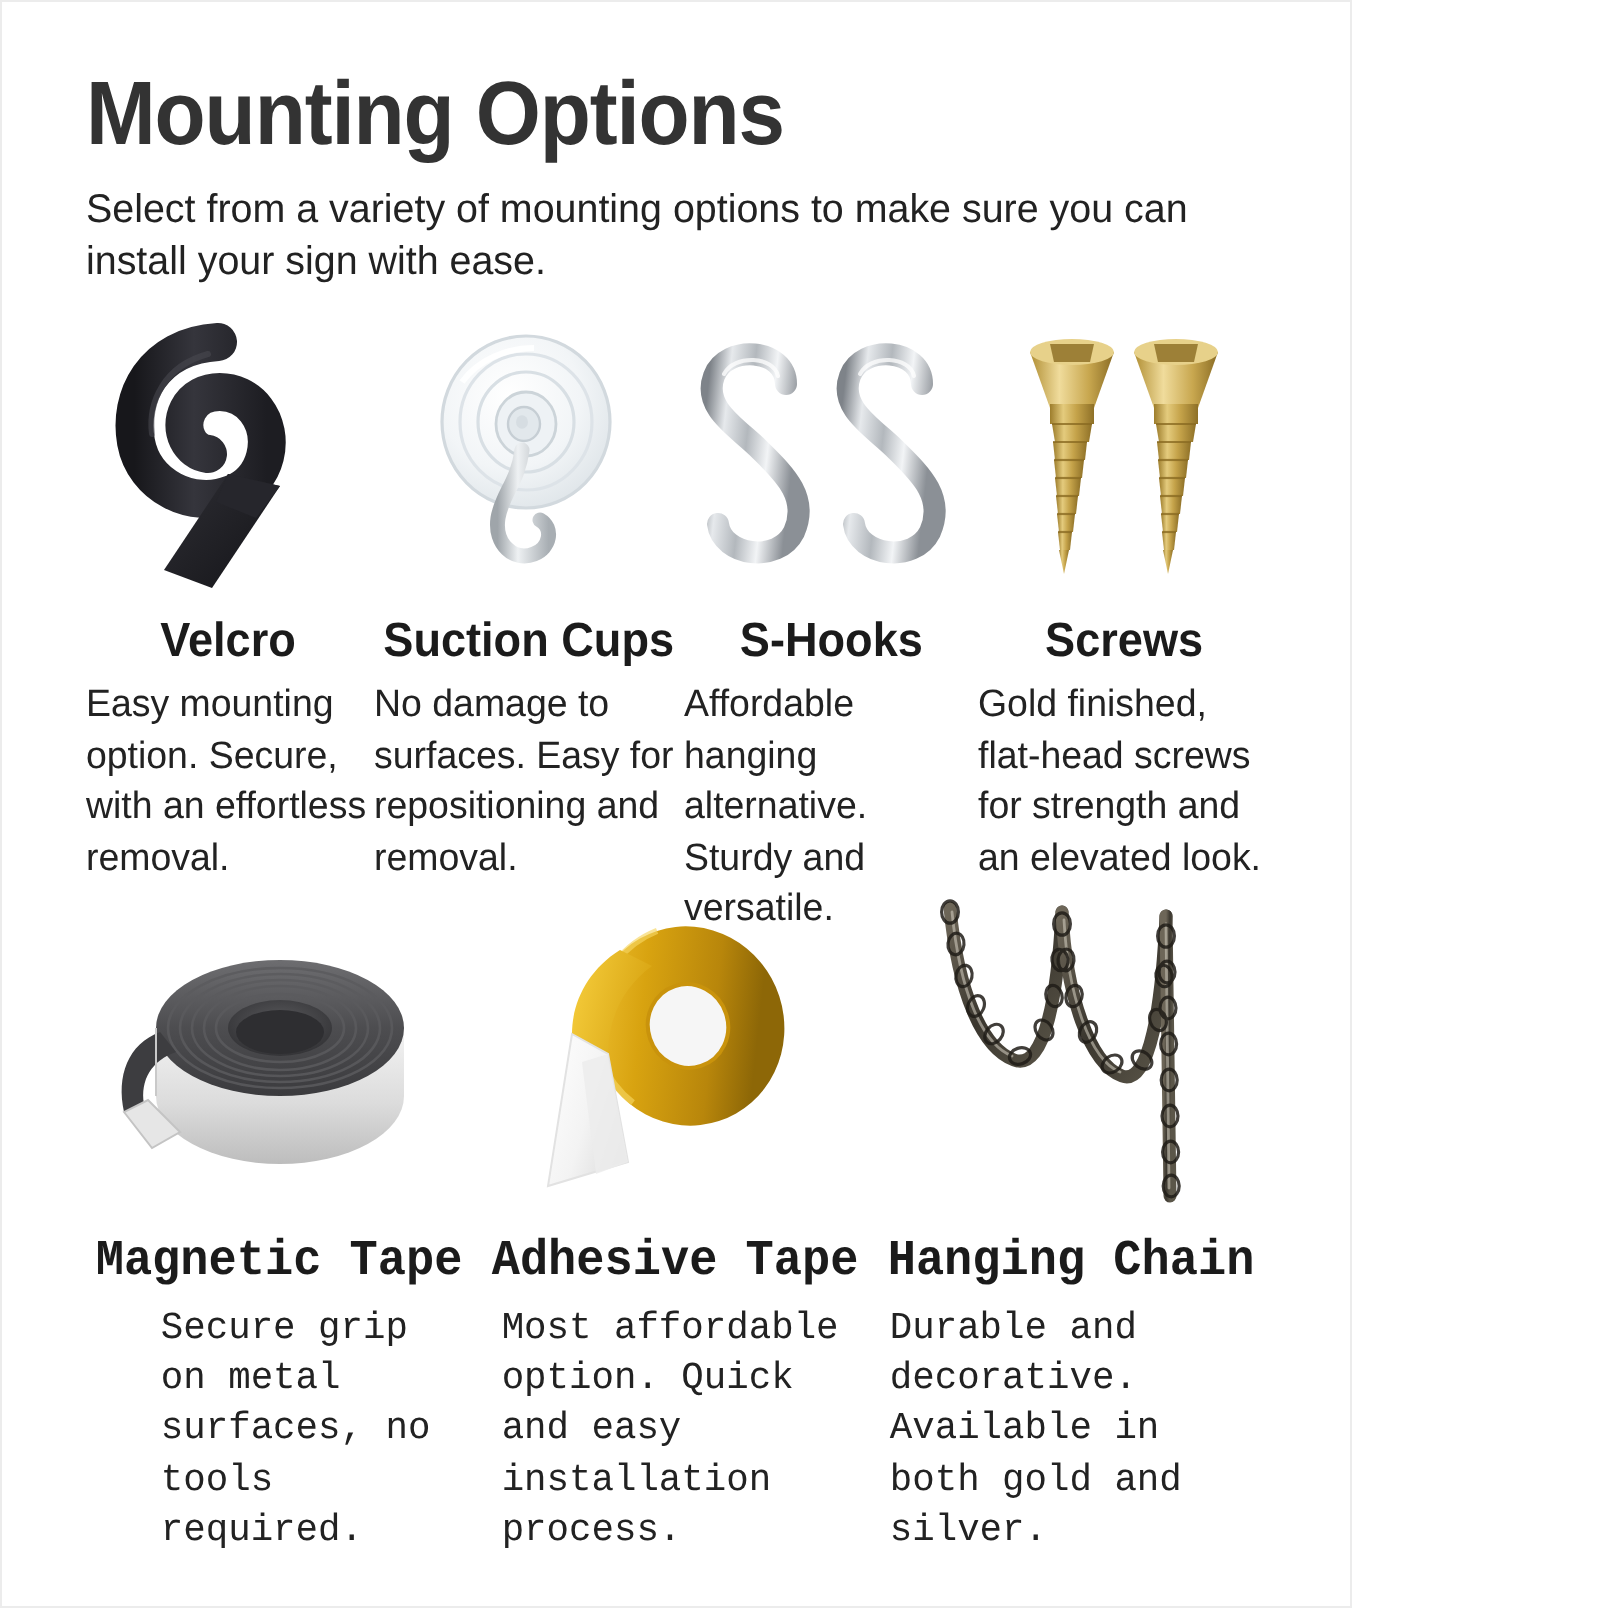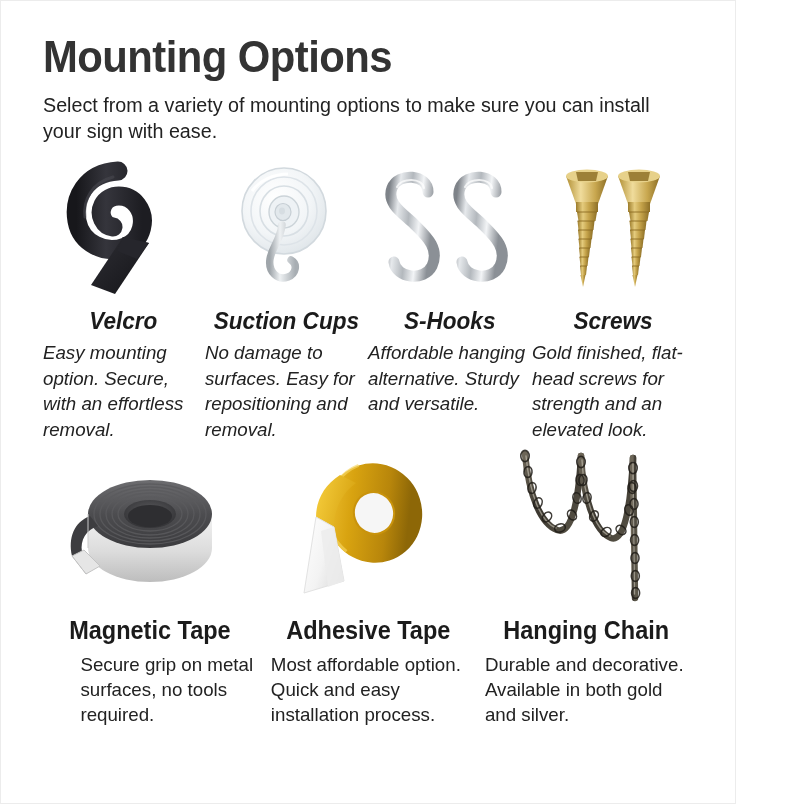--- a/index.html
+++ b/index.html
@@ -4,21 +4,21 @@
 <style>
   html,body{margin:0;padding:0;}
   body{
     width:804px;height:804px;
     background:#ffffff;
     font-family:"Liberation Sans","DejaVu Sans",sans-serif;
     overflow:hidden;
   }
   .page{
     position:relative;
-    width:736px;height:804px;
+    width:676px;height:804px;
     box-sizing:border-box;
     border:1px solid #ececec;
     background:#fff;
     overflow:hidden;
   }
 
   
   .header{position:absolute;left:42px;top:32px;right:40px;}
   .title{
     font-size:45px;
@@ -37,24 +37,24 @@
     line-height:1.32;
     color:#222222;
     max-width:690px;
     transform:scaleX(0.985);
     transform-origin:left top;
   }
 
   
   .row{position:absolute;left:40px;right:40px;display:flex;}
   .row1{top:160px;}
-  .row2{top:450px;}
+  .row2{top:450px;font-family:Liberation Mono, monospace;}
 
   .col{flex:1 1 0;display:flex;flex-direction:column;align-items:center;}
-  .row1 .col{width:181px;font-style:italic;}
+  .row1 .col{width:181px;}
   .row2 .col{width:241px;}
 
   .art{
     height:135px;width:100%;
     display:flex;align-items:center;justify-content:center;
     position:relative;
   }
   .row2 .art{height:150px;}
 
   .card-title{

